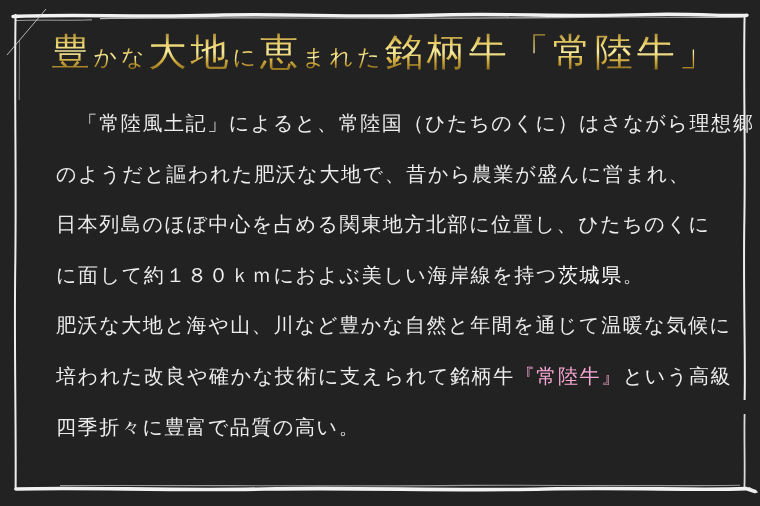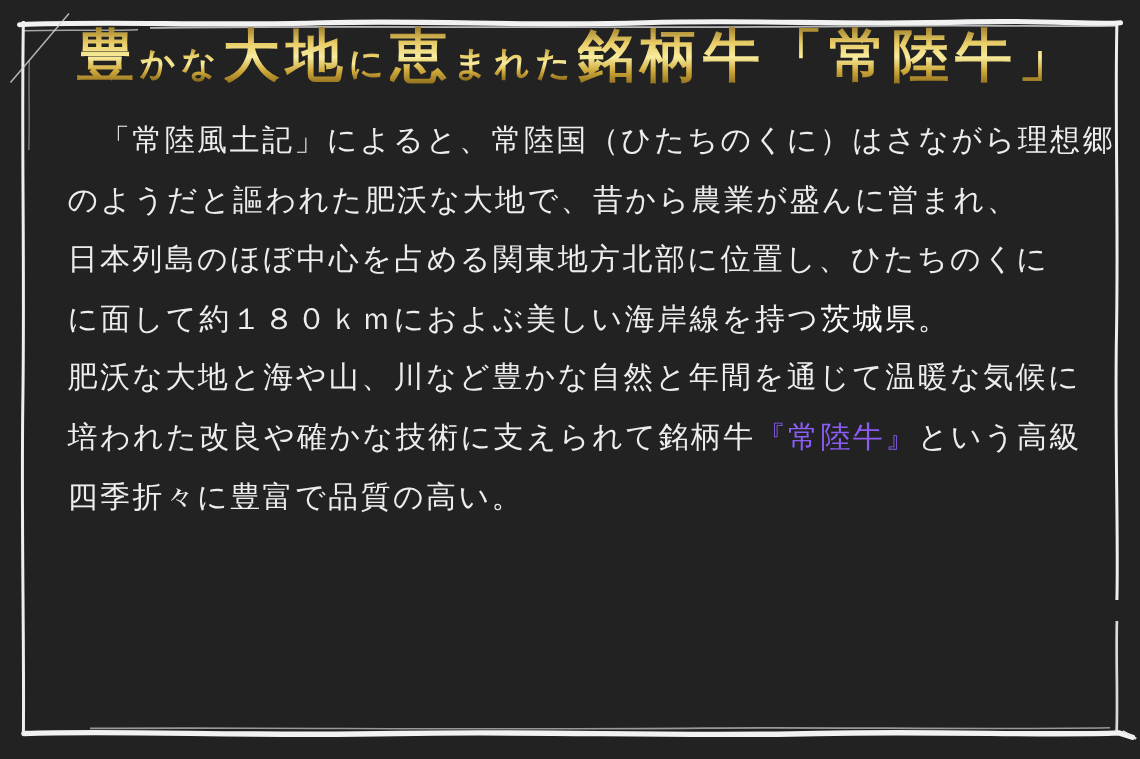--- a/index.html
+++ b/index.html
@@ -24,23 +24,23 @@
   .content {
     position: absolute;
     left: 44px;
     top: 18px;
     width: 684px;
   }
   .title {
     margin: 0 0 12px 0;
     text-align: center;
     white-space: nowrap;
-    font-weight: 700;
+    font-weight: 400;
     letter-spacing: 4px;
-    line-height: 40px;
+    line-height: 68px;
   }
   .title .lg { font-size: 38px; }
   .title .sm { font-size: 23px; }
   .gold {
     color: #e0c05a;
     background: linear-gradient(180deg,
       #9a7a26 0%,
       #e9cd66 28%,
       #f8ec9e 50%,
       #cfa93a 72%,
@@ -49,25 +49,25 @@
     background-clip: text;
     -webkit-text-fill-color: transparent;
   }
   .article {
     font-size: 20px;
     line-height: 38.6px;
     letter-spacing: 1.6px;
     color: #ededed;
   }
   .line {
-    margin: 1px;
+    margin: 12px;
     white-space: nowrap;
   }
   .seg-green { color: #ffffff; }
-  .seg-red   { color: #8b5cf6; }
+  .seg-red   { color: #f9a8d4; }
 </style>
 </head>
 <body>
 
 <div class="stage">
 
   <svg class="frame" width="760" height="506" viewBox="0 0 760 506" fill="none">
 
     <path d="M13 16.5 C 70 13.8, 140 17.5, 215 15.2 C 290 13.2, 350 17.8, 430 15.2 C 505 12.8, 565 17.2, 645 14.6 C 695 13.2, 732 16.8, 747 15.2" stroke="#f2f2f2" stroke-width="3.4" stroke-linecap="round"></path>
     <path d="M100 18.6 C 200 16.8, 420 19.4, 600 17.2 C 660 16.4, 720 18.2, 744 17" stroke="#e8e8e8" stroke-width="1.2" opacity="0.75"></path>

